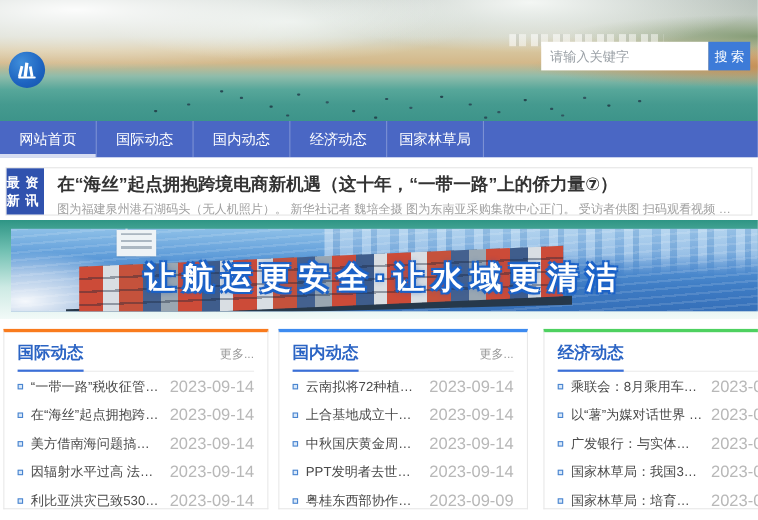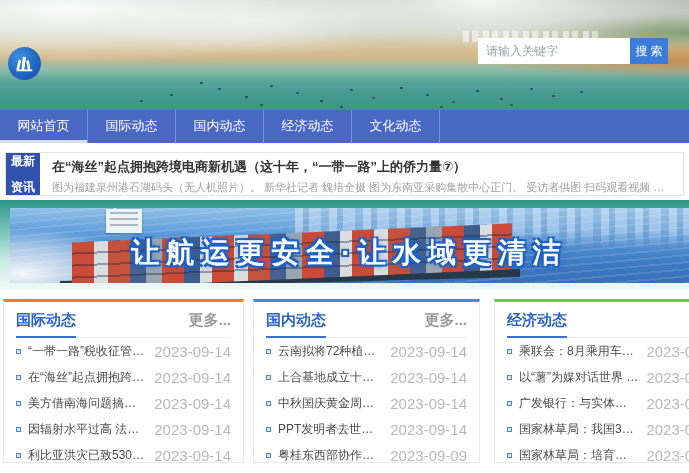--- a/index.html
+++ b/index.html
@@ -23,41 +23,41 @@
     box-shadow: 18px 6px #2a4e58, 45px 14px #25474f, 70px 3px #2a4e58, 96px 10px #305660, 120px 18px #25474f,
       150px 7px #2a4e58, 172px 15px #305660, 200px 5px #25474f, 226px 12px #2a4e58, 252px 19px #305660,
       276px 8px #25474f, 300px 16px #2a4e58, 330px 6px #305660, 352px 13px #25474f, 380px 9px #2a4e58,
       60px 22px #2a4e58, 140px 24px #25474f, 240px 24px #2a4e58, 310px 22px #305660, -30px 12px #2a4e58, -60px 18px #25474f; }
   .logo { position:absolute; left:8px; top:47px; display:flex; align-items:center; }
   .logo-circle { width:33px; height:33px; border-radius:50%;
     background:radial-gradient(circle at 35% 30%, #3f8edb 0%, #1d63c0 60%, #1451a8 100%);
     display:flex; align-items:center; justify-content:center; }
   .logo-text { margin-left:7px; font-size:21px; font-weight:bold; color:#1a3e96;
     text-shadow:0 1px 1px rgba(255,255,255,.5); letter-spacing:1px; }
-  .search { position:absolute; right:21px; top:38px; display:flex;border-radius:10px; }
+  .search { position:absolute; right:7px; top:38px; display:flex;border-radius:10px; }
   .search input { width:152px; height:26px; border:none; outline:none; padding:0 8px;
     font-size:12px; color:#333; background:#fff; }
   .search input::placeholder { color:#9aa0a6; }
   .search-btn { width:38px; height:26px; border:none; background:#3d7bd8; color:#fff;
     font-size:12px; letter-spacing:3px; padding-left:3px; cursor:pointer; }
 
   
-  .nav { height:33px; background:#4a67c4; display:flex;font-family:Liberation Mono, monospace; }
+  .nav { height:33px; background:#4a67c4; display:flex; }
   .nav-item { position:relative; width:88px; text-align:center; line-height:33px; font-size:13px;
     color:#fff; cursor:pointer; border-right:1px solid rgba(255,255,255,.28); }
   .nav-item.active::after { content:""; position:absolute; left:0; bottom:0; width:100%; height:3px;
     background:rgba(255,255,255,.78); }
 
   
   .ticker { margin:9px 5px 0 5px; height:44px; border:1px solid #e5e5e5; background:#fff;
     display:flex; align-items:stretch; }
   .ticker-badge { width:34px; background:#3052ae; color:#fff; font-size:12px; font-weight:bold;
-    display:flex; flex-direction:column; align-items:center; justify-content:space-between; line-height:1.35; }
+    display:flex; align-items:center; justify-content:flex-end; line-height:1.35; }
   .ticker-body { flex:1; min-width:0; padding:5px 10px 0 12px; }
-  .ticker-title { font-size:13px; font-weight:bold; color:#333; white-space:nowrap;
+  .ticker-title { font-size:16px; font-weight:bold; color:#333; white-space:nowrap;
     overflow:hidden; text-overflow:ellipsis; }
   .ticker-summary { margin-top:4px; font-size:11px; color:#a0a0a0; white-space:nowrap;
     overflow:hidden; text-overflow:ellipsis; }
 
   
   .banner-band { position:relative; margin-top:4px; height:90px;
     background:linear-gradient(180deg,#2e9585 0%,#6fbfb1 30%,#cdeae4 68%,#f2faf8 100%); }
   .banner { position:absolute; top:8px; bottom:7px; left:10px; right:0; overflow:hidden;
     background:linear-gradient(180deg,#8ec0e8 0%,#5c9ad8 35%,#3e7cc4 70%,#356fb8 100%); }
   .skyline { position:absolute; top:0; right:0; width:58%; height:42px; opacity:.5;
@@ -86,21 +86,21 @@
   .cards { display:flex; margin:9px 0 0 3px; }
   .card { flex:none; height:164px; background:#fff; border:1px solid #e8e8e8; border-top:3px solid #ccc;
     padding:0 12px; overflow:hidden; }
   .card-1 { width:241px; margin-right:9px; }
   .card-2 { width:227px; margin-right:14px; }
   .card-3 { width:241px; }
   .card-head { position:relative; display:flex; align-items:baseline; padding:9px 0 7px;
     border-bottom:1px solid #ececec; }
   .card-title { font-size:15px; font-weight:bold; color:#2b64c4; }
   .card-head::after { content:""; position:absolute; left:0; bottom:-1px; width:60px; height:2px; background:#3a6fd8; }
-  .card-more { margin-left:auto; font-size:15px; color:#999; cursor:pointer;font-weight:bold; }
+  .card-more { margin-left:auto; font-size:11px; color:#999; cursor:pointer; }
   .news-row { display:flex; align-items:center; height:25px; margin-top:1px; cursor:pointer; }
   .bullet { flex:none; width:5px; height:5px; border:1px solid #4a85d0; background:#d9e8f8; margin-right:7px; }
   .news-title { flex:1; min-width:0; font-size:12px; color:#4a4a4a; white-space:nowrap;
     overflow:hidden; text-overflow:ellipsis; }
   .news-date { flex:none; margin-left:8px; font-size:15px; color:#b8b8b8; }
 </style>
 </head>
 <body>
 
 <div class="page">
@@ -124,21 +124,21 @@
       <input type="text" placeholder="请输入关键字" style="">
       <button class="search-btn">搜索</button>
     </div>
   </div>
 
   <div class="nav">
     <div class="nav-item active">网站首页</div>
     <div class="nav-item">国际动态</div>
     <div class="nav-item">国内动态</div>
     <div class="nav-item">经济动态</div>
-    <div class="nav-item">文化动态</div>
+    <div class="nav-item">国家林草局</div>
   </div>
 
   <div class="ticker">
     <div class="ticker-badge">
       <span>最新</span>
       <span>资讯</span>
     </div>
     <div class="ticker-body">
       <div class="ticker-title">在“海丝”起点拥抱跨境电商新机遇（这十年，“一带一路”上的侨力量⑦）</div>
       <div class="ticker-summary">图为福建泉州港石湖码头（无人机照片）。 新华社记者 魏培全摄 图为东南亚采购集散中心正门。 受访者供图 扫码观看视频 福建省石狮市位于海上丝绸之路起点城...</div>

